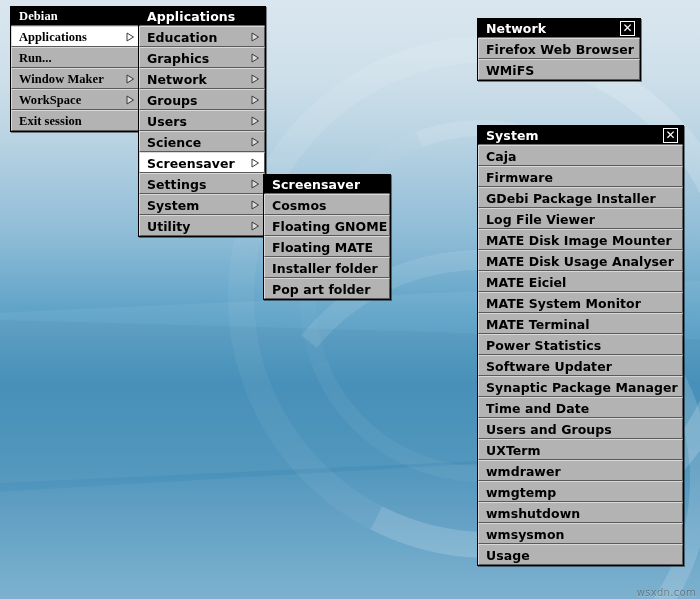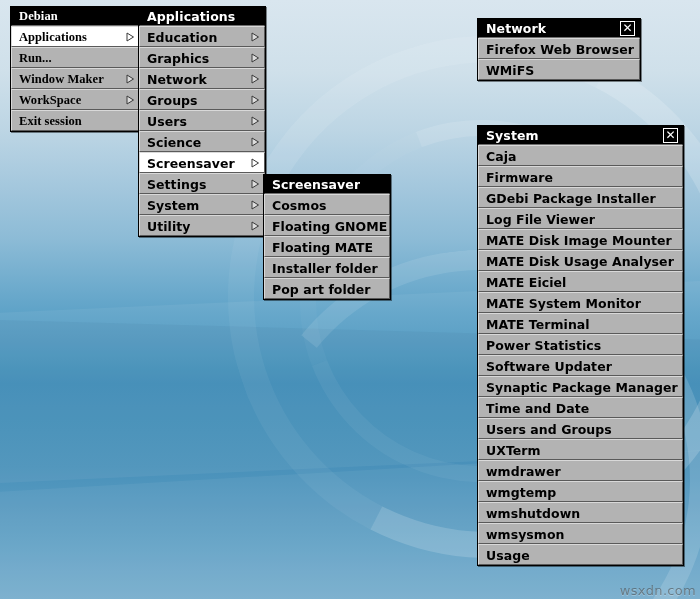--- a/index.html
+++ b/index.html
@@ -171,21 +171,21 @@
     display: block;
   }
   .wm-item .arrow svg { display: block; }
 
   
   #watermark {
     position: absolute;
     right: 4px;
     bottom: 1px;
     font-family: "DejaVu Sans", "Liberation Sans", sans-serif;
-    font-size: 13px;
+    font-size: 10px;
     color: rgba(70,70,70,0.55);
     letter-spacing: 0.3px;
     text-shadow: 0 1px 0 rgba(255,255,255,0.25);
   }
 
   
   #menu-debian       { left: 10px;  top: 6px;   width: 129px; font-family: Liberation Serif, serif; }
   #menu-applications { left: 138px; top: 6px;   width: 126px; }
   #menu-screensaver  { left: 263px; top: 174px; width: 126px; }
   #menu-network      { left: 477px; top: 18px;  width: 162px; }

